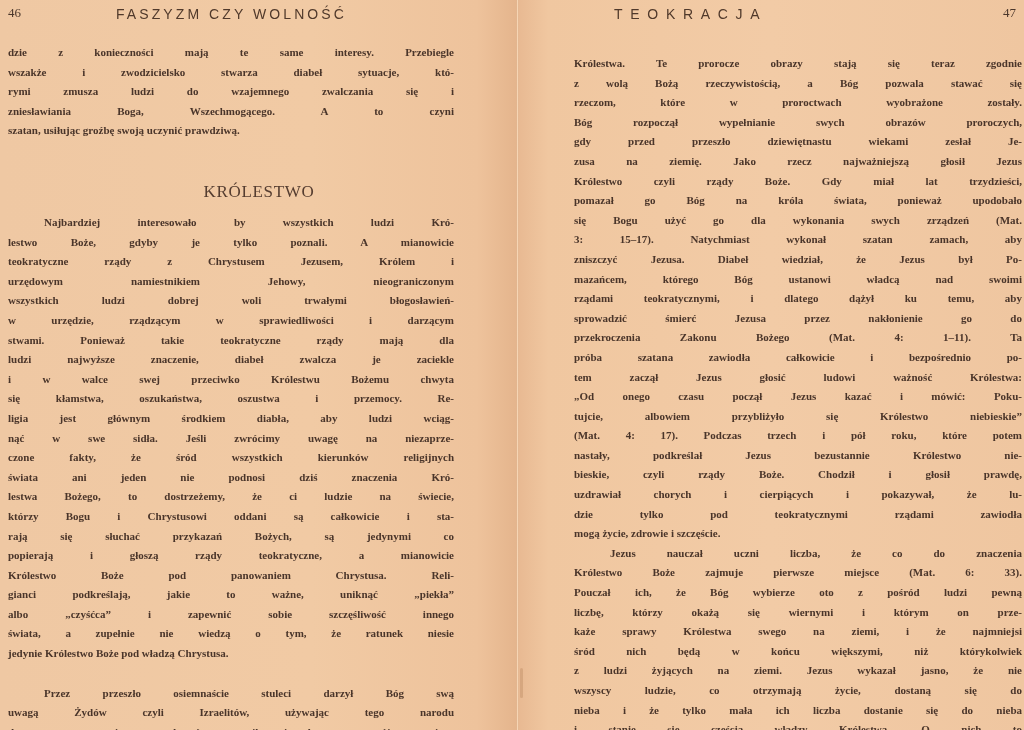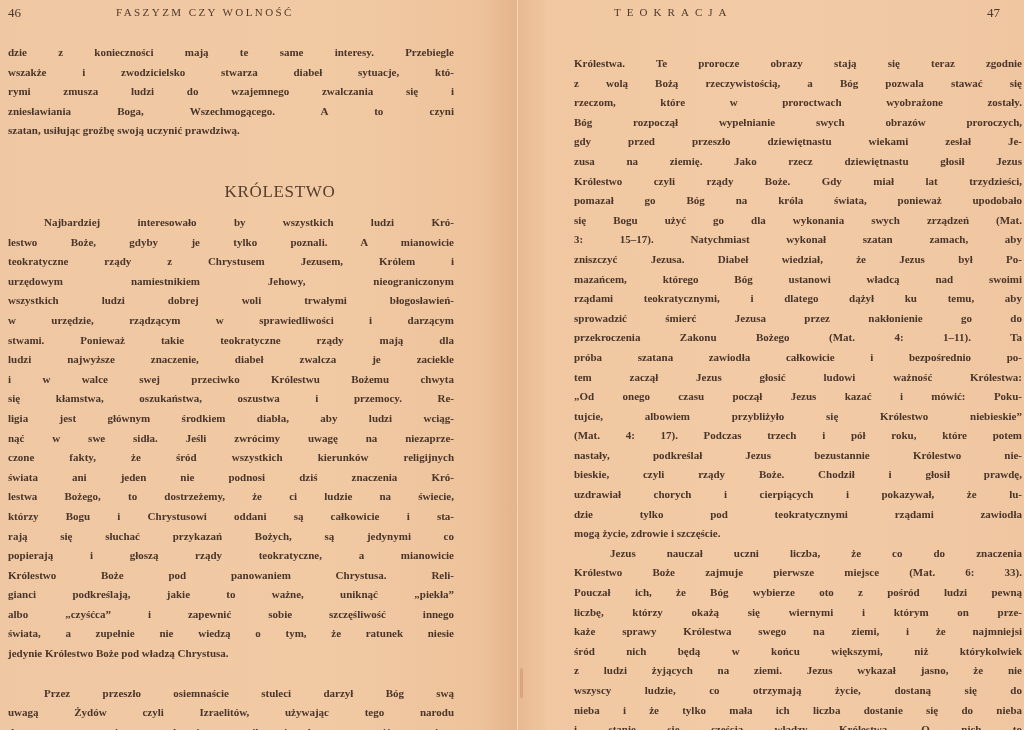--- a/index.html
+++ b/index.html
@@ -21,46 +21,46 @@
     .page-right {
       width: 506px;
       background: linear-gradient(90deg, #e8b992 0%, #f0c7a0 6%, #f2cba6 50%, #efc6a0 100%);
     }
     .gutter {
       position: absolute; left: 516px; top: 0; width: 3px; height: 730px;
       background: linear-gradient(90deg, #d9a57c, #f6d5b4, #dcaa82);
     }
     .running-head {
       position: absolute; top: 6px; height: 18px;
-      font-size: 11px; letter-spacing: 0.22em;
-      font-family: Liberation Serif, serif;
+      font-size: 14px; letter-spacing: 0.22em;
+      font-family: Liberation Sans, sans-serif;
       color: #50392b;
     }
     .page-left .folio { position: absolute; left: 8px; top: 5px; font-size: 13px; font-family: "Liberation Serif", serif; }
     .page-left .title { left: 116px; }
-    .page-right .folio { position: absolute; right: 24px; top: 5px; font-size: 13px; font-family: "Liberation Serif", serif; }
+    .page-right .folio { position: absolute; right: 8px; top: 5px; font-size: 13px; font-family: "Liberation Serif", serif; }
     .page-right .title { left: 96px; letter-spacing: 0.55em; }
     .text-block {
       position: absolute;
       font-family: "Liberation Serif", serif;
       font-size: 11px;
       line-height: 19.6px;
       font-weight: bold;
       color: #4a352a;
       text-align: justify;
       text-align-last: justify;
     }
     .text-block .line { display: block; white-space: nowrap; text-align-last: justify; height: 19.6px; }
     .text-block .line.last { text-align-last: left; }
     .text-block .line.indent { padding-left: 36px; }
     .left-block-1 { left: 8px; top: 43px; width: 446px; }
     .section-heading {
       position: absolute; left: 0; width: 518px; top: 182px;
       text-align: center; font-family: "Liberation Serif", serif;
-      font-size: 17px; letter-spacing: 0.04em; color: #553d30; padding-left: 21px;
+      font-size: 17px; letter-spacing: 0.04em; color: #553d30;
     }
     .left-block-2 { left: 8px; top: 213px; width: 446px; }
     .right-block { left: 56px; top: 54px; width: 448px; }
     .crease-mark {
       position: absolute; left: 520px; top: 668px; width: 3px; height: 30px;
       background: #c99a72; border-radius: 2px; opacity: 0.6;
     }
   </style>
 </head>
 <body>
@@ -113,21 +113,21 @@
   <div class="page page-right">
     <span class="running-head title">TEOKRACJA</span>
     <span class="folio">47</span>
 
     <div class="text-block right-block">
       <span class="line">Królestwa. Te prorocze obrazy stają się teraz zgodnie</span>
       <span class="line">z wolą Bożą rzeczywistością, a Bóg pozwala stawać się</span>
       <span class="line">rzeczom, które w proroctwach wyobrażone zostały.</span>
       <span class="line">Bóg rozpoczął wypełnianie swych obrazów proroczych,</span>
       <span class="line">gdy przed przeszło dziewiętnastu wiekami zesłał Je-</span>
-      <span class="line">zusa na ziemię. Jako rzecz dziewiętnastu głosił Jezus</span>
+      <span class="line">zusa na ziemię. Jako rzecz najważniejszą głosił Jezus</span>
       <span class="line">Królestwo czyli rządy Boże. Gdy miał lat trzydzieści,</span>
       <span class="line">pomazał go Bóg na króla świata, ponieważ upodobało</span>
       <span class="line">się Bogu użyć go dla wykonania swych zrządzeń (Mat.</span>
       <span class="line">3: 15–17). Natychmiast wykonał szatan zamach, aby</span>
       <span class="line">zniszczyć Jezusa. Diabeł wiedział, że Jezus był Po-</span>
       <span class="line">mazańcem, którego Bóg ustanowi władcą nad swoimi</span>
       <span class="line">rządami teokratycznymi, i dlatego dążył ku temu, aby</span>
       <span class="line">sprowadzić śmierć Jezusa przez nakłonienie go do</span>
       <span class="line">przekroczenia Zakonu Bożego (Mat. 4: 1–11). Ta</span>
       <span class="line">próba szatana zawiodła całkowicie i bezpośrednio po-</span>

